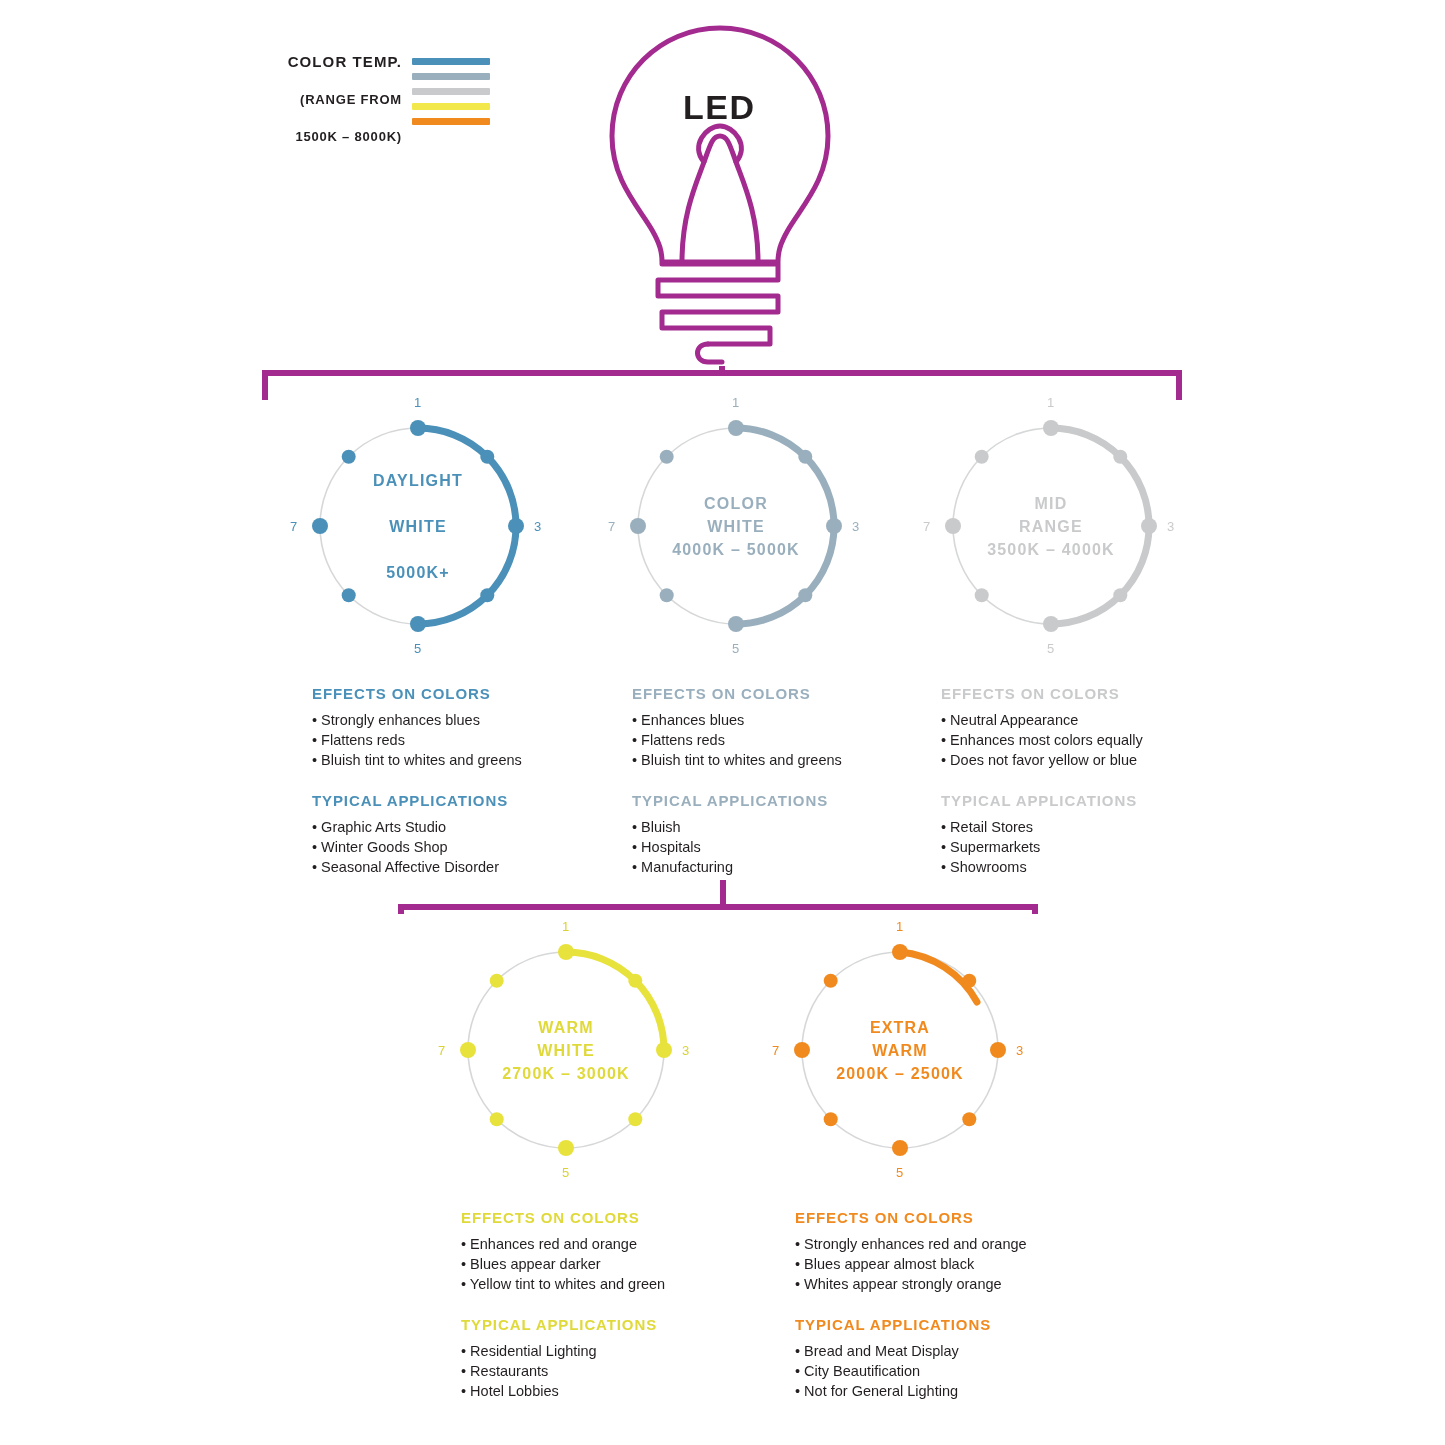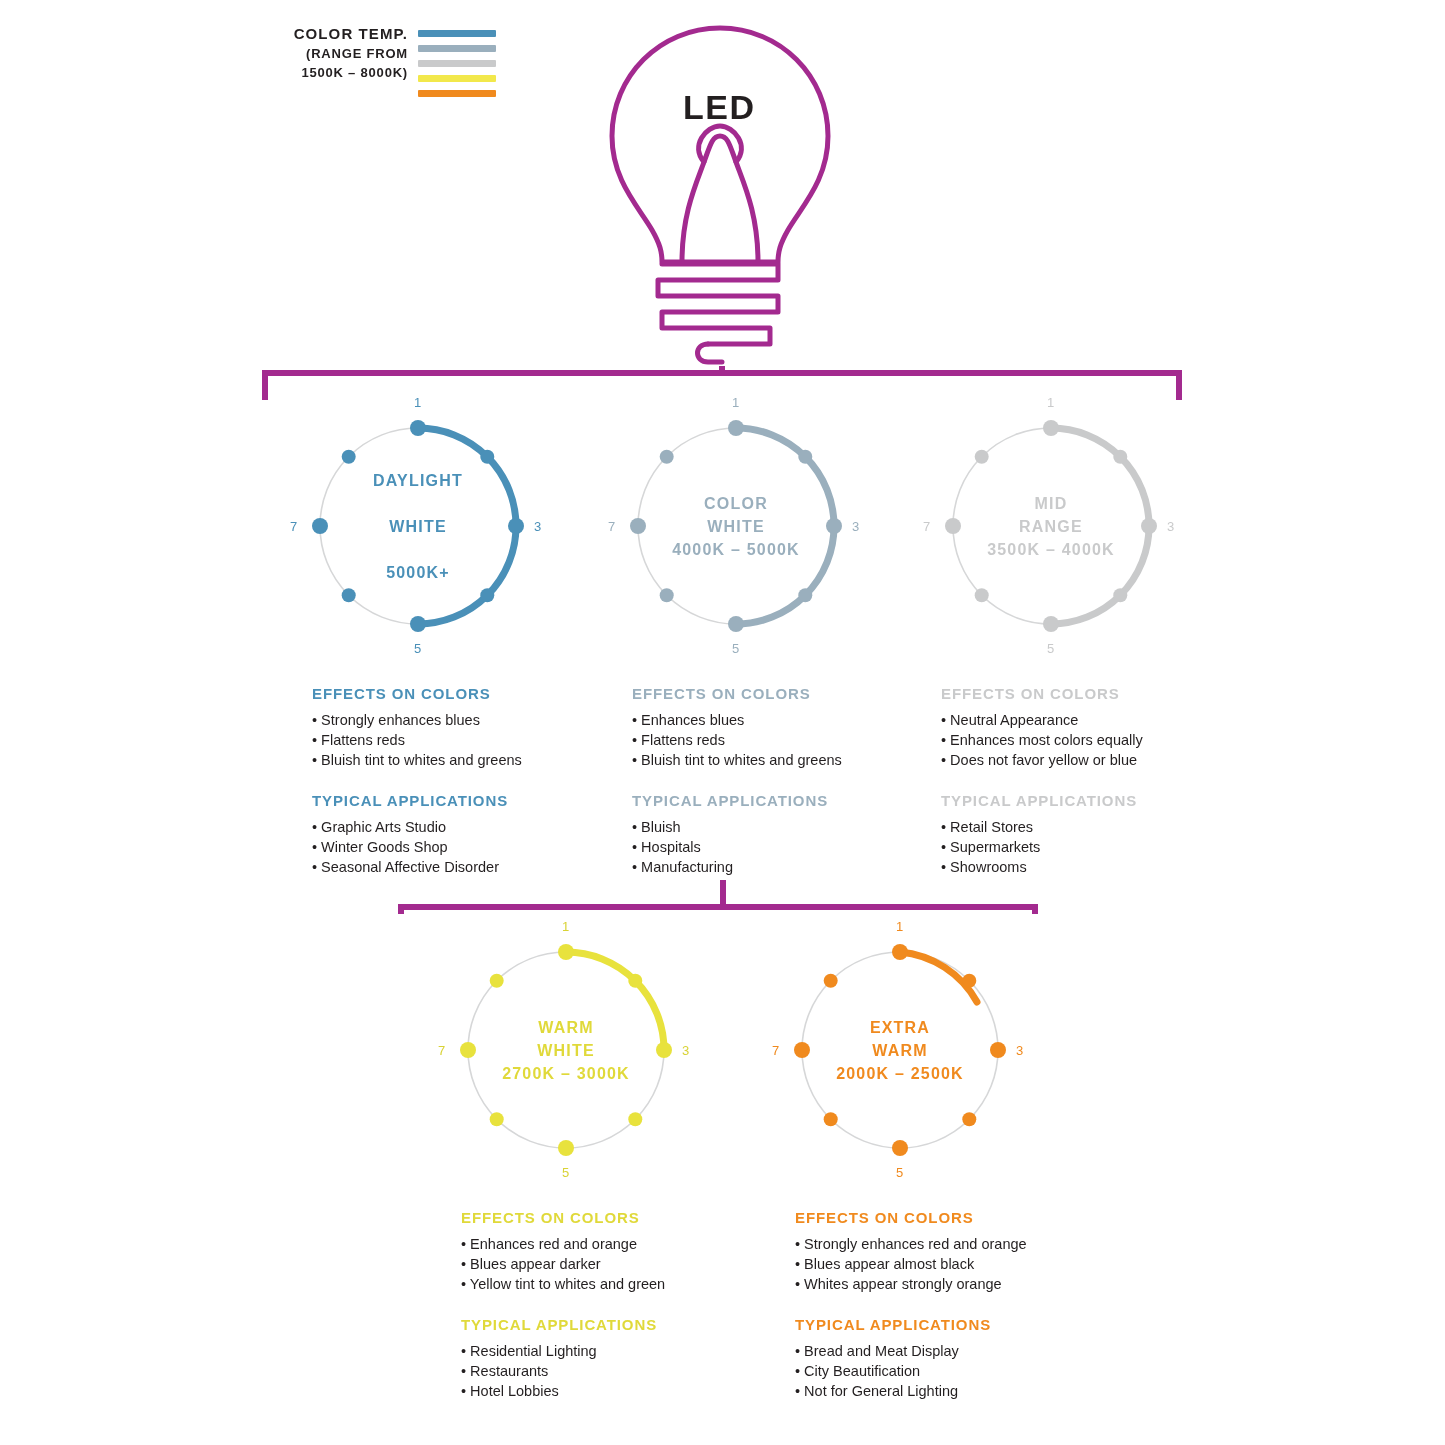--- a/index.html
+++ b/index.html
@@ -13,45 +13,44 @@
     position: relative;
     font-family: "Liberation Sans", sans-serif;
     color: #231f20;
     overflow: hidden;
   }
 
   
   .legend {
     position: absolute;
     left: 272px;
-    top: 24px;
+    top: 52px;
     width: 230px;
     display: flex;
     align-items: flex-start;
-    justify-content: center;
   }
   .legend-text {
     width: 130px;
     text-align: right;
     padding-right: 10px;
   }
   .legend-title {
     font-size: 15px;
     font-weight: bold;
     letter-spacing: 1.1px;
     color: #231f20;
     line-height: 20px;
   }
   .legend-sub {
     font-size: 13px;
     font-weight: bold;
     letter-spacing: 0.8px;
     color: #231f20;
     line-height: 19px;
-    margin-top: 0;
+    margin-top: 18px;
   }
   .legend-bars {
     display: flex;
     flex-direction: column;
     gap: 8px;
     padding-top: 6px;
   }
   .legend-bar {
     width: 78px;
     height: 7px;

